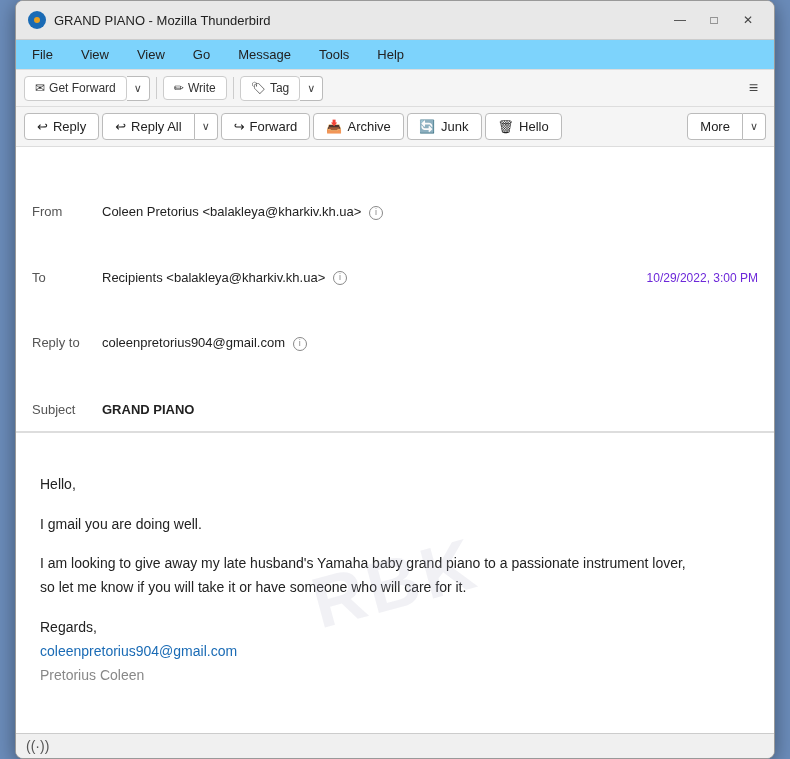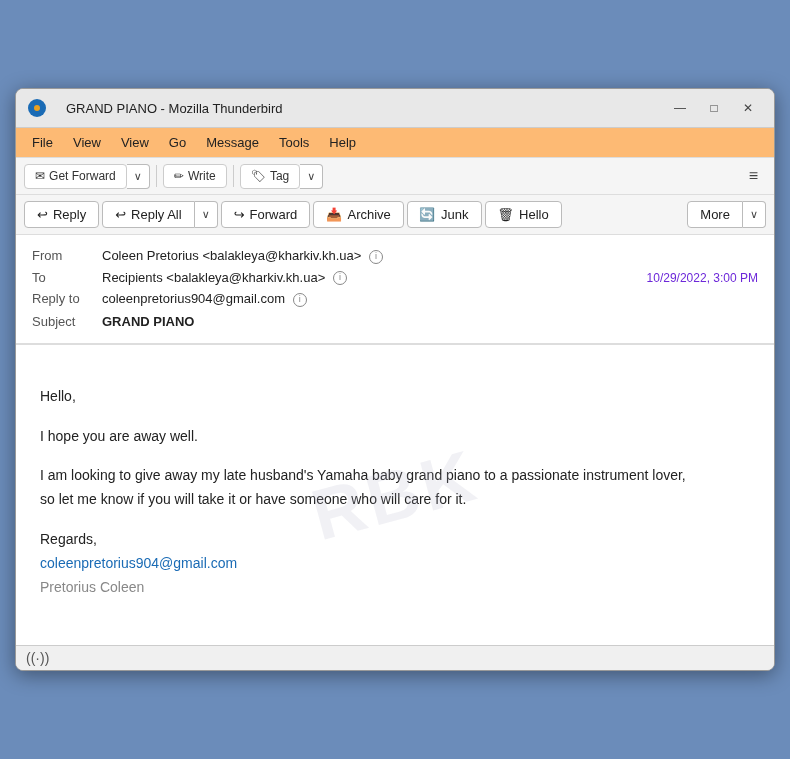--- a/index.html
+++ b/index.html
@@ -25,21 +25,21 @@
       background: #e8e8e8;
       padding: 8px 12px;
       display: flex;
       align-items: center;
       justify-content: space-between;
       border-bottom: 1px solid #ccc;
     }
     .title-bar-left {
       display: flex;
       align-items: center;
-      gap: 20px;
+      gap: 8px;
     }
     .tb-icon {
       width: 18px;
       height: 18px;
       background: #1a6bb5;
       border-radius: 50%;
       display: flex;
       align-items: center;
       justify-content: center;
       color: white;
@@ -63,24 +63,24 @@
       display: flex;
       align-items: center;
       justify-content: center;
       border-radius: 4px;
       font-size: 12px;
       color: #444;
     }
 
     
     .menu-bar {
-      background: #fdba74;
+      background: #7dd3fc;
       padding: 4px 8px;
       display: flex;
-      gap: 4px;
+      gap: 12px;
       border-bottom: 1px solid #ddd;
     }
     .menu-item {
       padding: 3px 8px;
       cursor: pointer;
       border-radius: 3px;
       font-size: 13px;
       color: #222;
     }
 
@@ -170,20 +170,21 @@
       display: flex;
       align-items: baseline;
       padding: 3px 0;
       font-size: 13px;
     }
     .header-label {
       color: #555;
       width: 70px;
       flex-shrink: 0;
       font-size: 13px;
+      margin-top: 44px;
     }
     .header-value {
       color: #222;
       flex: 1;
     }
     .header-value strong {
       font-weight: bold;
     }
     .header-date {
       color: #6d28d9;
@@ -386,21 +387,21 @@
     </div>
     <div class="email-header-row subject-row">
       <span class="header-label subject-label">Subject</span>
       <span class="header-value"><strong>GRAND PIANO</strong></span>
     </div>
   </div>
 
   <div class="email-body">
     <div class="watermark">RBK</div>
     <p>Hello,</p>
-    <p>I hope you are away well.</p>
+    <p>I gmail you are doing well.</p>
     <p>
       <span>I am looking to give away my late husband's Yamaha baby grand piano to a passionate instrument lover,</span><br>
       <span> so let me know if you will take it or have someone who will care for it.</span>
     </p>
     <p>
       <span>Regards,</span><br>
       <a class="signature-link" href="#">coleenpretorius904@gmail.com</a><br>
       <span class="signature-name">Pretorius Coleen</span>
     </p>
   </div>

